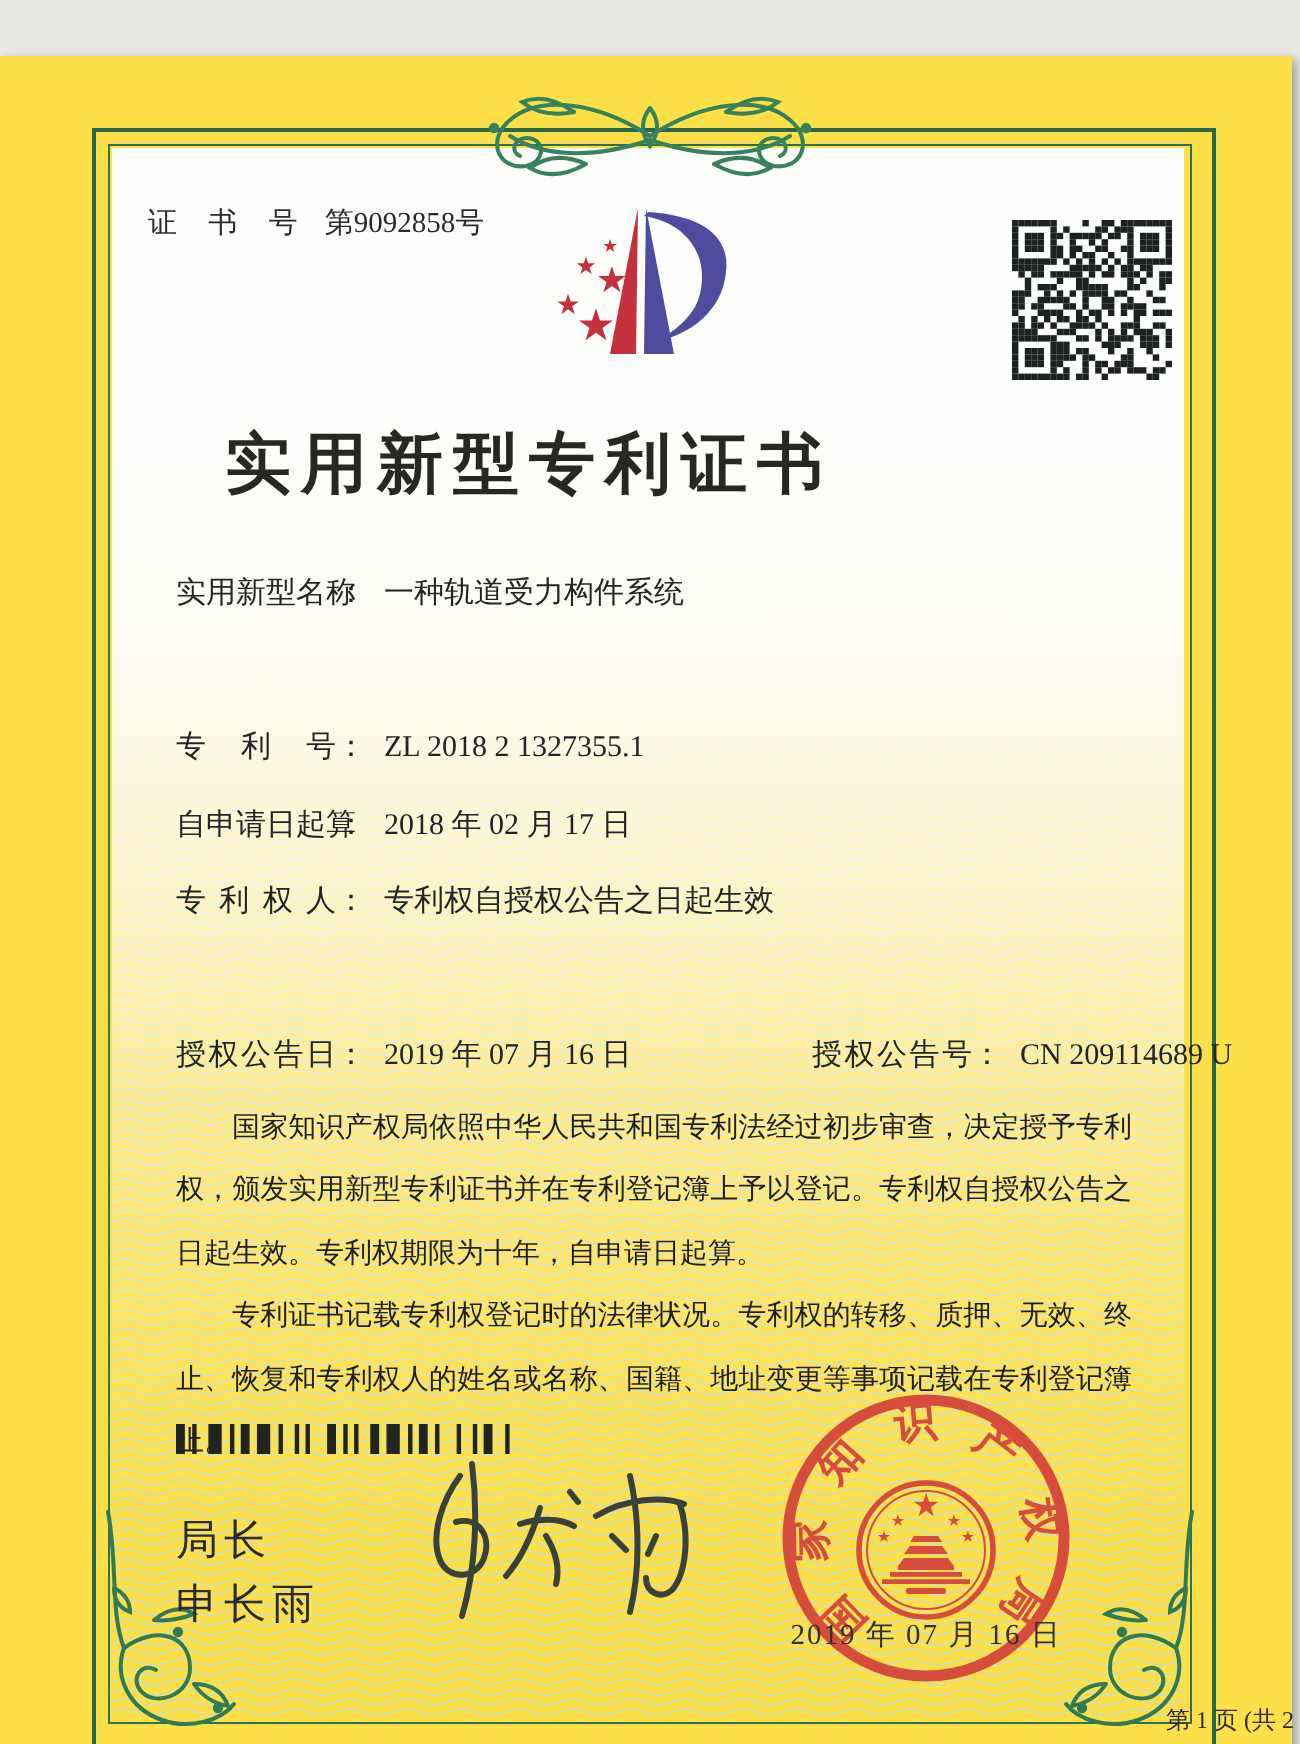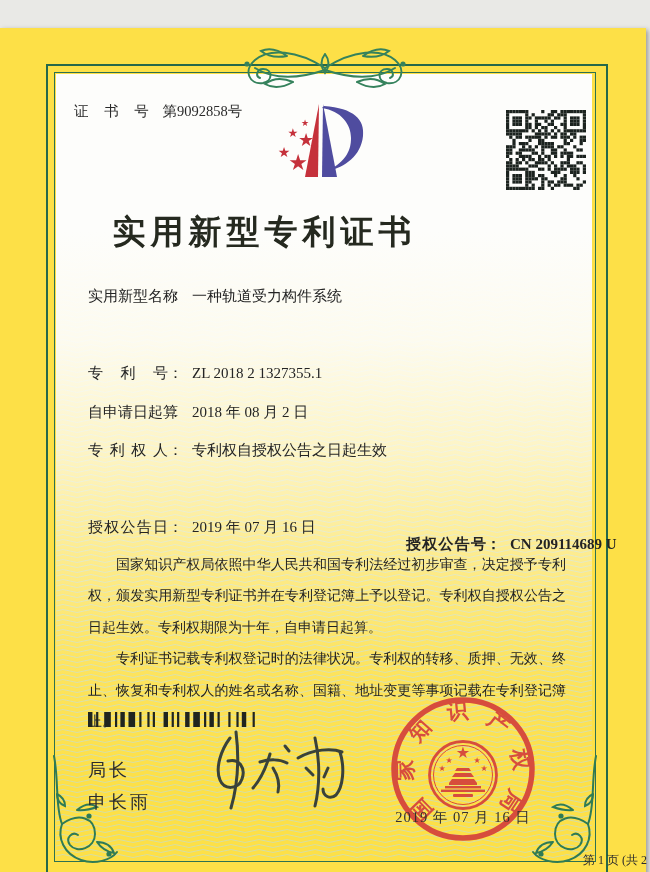--- a/index.html
+++ b/index.html
@@ -24,26 +24,26 @@
   .cert-no{position:absolute;left:74px;top:74px;font-size:14.5px;color:#2a2a2a;}
   .cert-no .lab{letter-spacing:6px;margin-right:4px;}
   .logo{position:absolute;left:248px;top:70px;}
   .qr{position:absolute;left:506px;top:82px;}
   .title{position:absolute;left:0;top:182px;width:529px;text-align:center;
         font-size:33px;letter-spacing:5px;font-weight:600;color:#25291f;}
   .frow{position:absolute;left:88px;font-size:15px;color:#242424;white-space:nowrap;}
   .flabel{display:inline-block;width:80px;text-align:justify;text-align-last:justify;
         vertical-align:bottom;}
   .colon{margin-right:9px;}
-  .pair2{position:absolute;left:318px;top:17px;font-weight:bold;}
+  .pair2{position:absolute;left:318px;top:0;}
   .paras{position:absolute;left:88px;top:521px;width:478px;font-size:14px;
         line-height:31.4px;color:#1f1f1f;}
   .paras p{margin:0;text-indent:2em;text-align:justify;}
   .barcode{position:absolute;left:88px;top:684px;}
-  .director{position:absolute;left:88px;top:726px;font-size:18px;
+  .director{position:absolute;left:88px;top:726px;font-size:21px;
         letter-spacing:3px;line-height:32px;color:#2b2b2b;}
   .sig{position:absolute;left:192px;top:698px;}
   .seal{position:absolute;left:389px;top:667px;opacity:.93;z-index:4;}
   .seal-date{position:absolute;left:390px;top:780px;width:146px;text-align:center;
         font-size:14.5px;letter-spacing:1px;color:#35302c;z-index:5;}
   .footer{position:absolute;left:16px;top:824px;width:650px;text-align:right;
         font-size:12px;color:#2b2b2b;}
 </style>
 </head>
 <body>
@@ -469,21 +469,21 @@
 
     <div class="title">实用新型专利证书</div>
 
     <div class="frow" style="top:259px">
       <span class="flabel">实用新型名称</span><span class="colon">：</span><span>一种轨道受力构件系统</span>
     </div>
     <div class="frow" style="top:336px">
       <span class="flabel">专利号</span><span class="colon">：</span><span>ZL 2018 2 1327355.1</span>
     </div>
     <div class="frow" style="top:375px">
-      <span class="flabel">自申请日起算</span><span class="colon">：</span><span>2018 年 08 月 2 日</span>
+      <span class="flabel">自申请日起算</span><span class="colon">：</span><span>2018 年 02 月 17 日</span>
     </div>
     <div class="frow" style="top:413px">
       <span class="flabel">专利权人</span><span class="colon">：</span><span>专利权自授权公告之日起生效</span>
     </div>
     <div class="frow" style="top:490px;width:478px">
       <span class="flabel">授权公告日</span><span class="colon">：</span><span>2019 年 07 月 16 日</span>
       <span class="pair2">
         <span class="flabel">授权公告号</span><span class="colon">：</span><span>CN 209114689 U</span>
       </span>
     </div>

